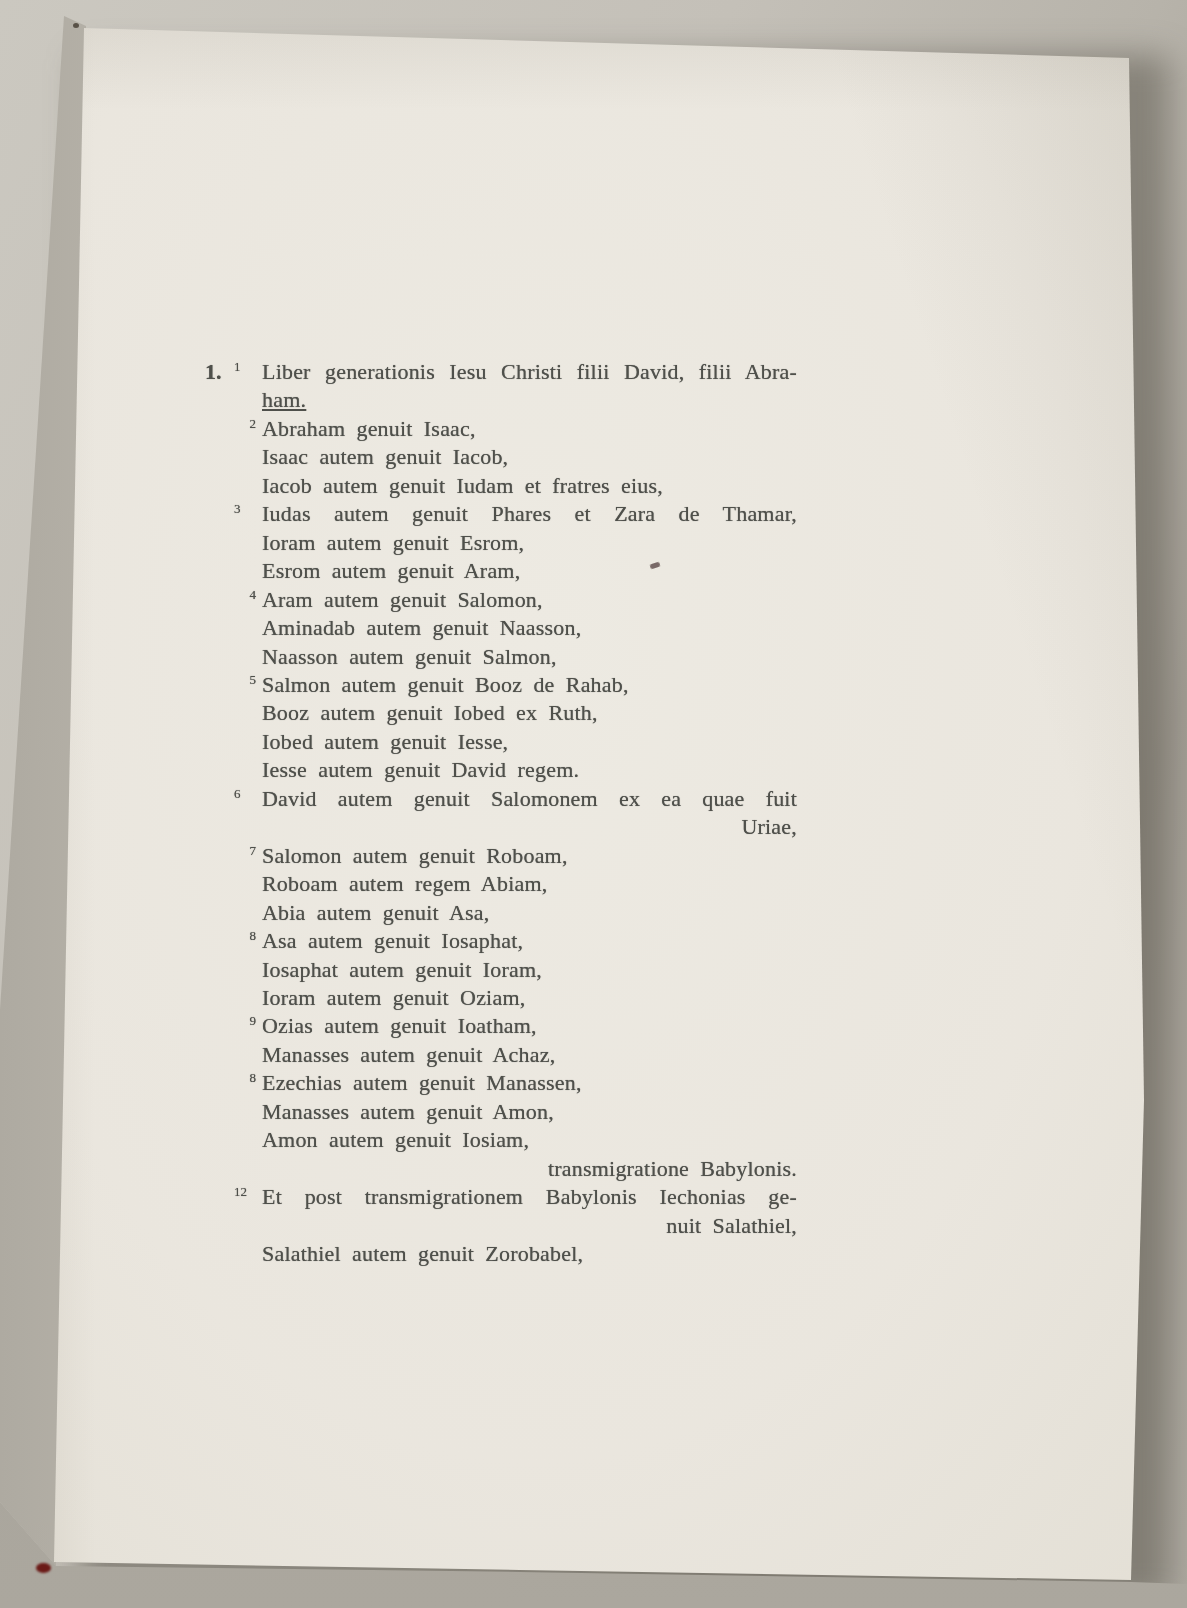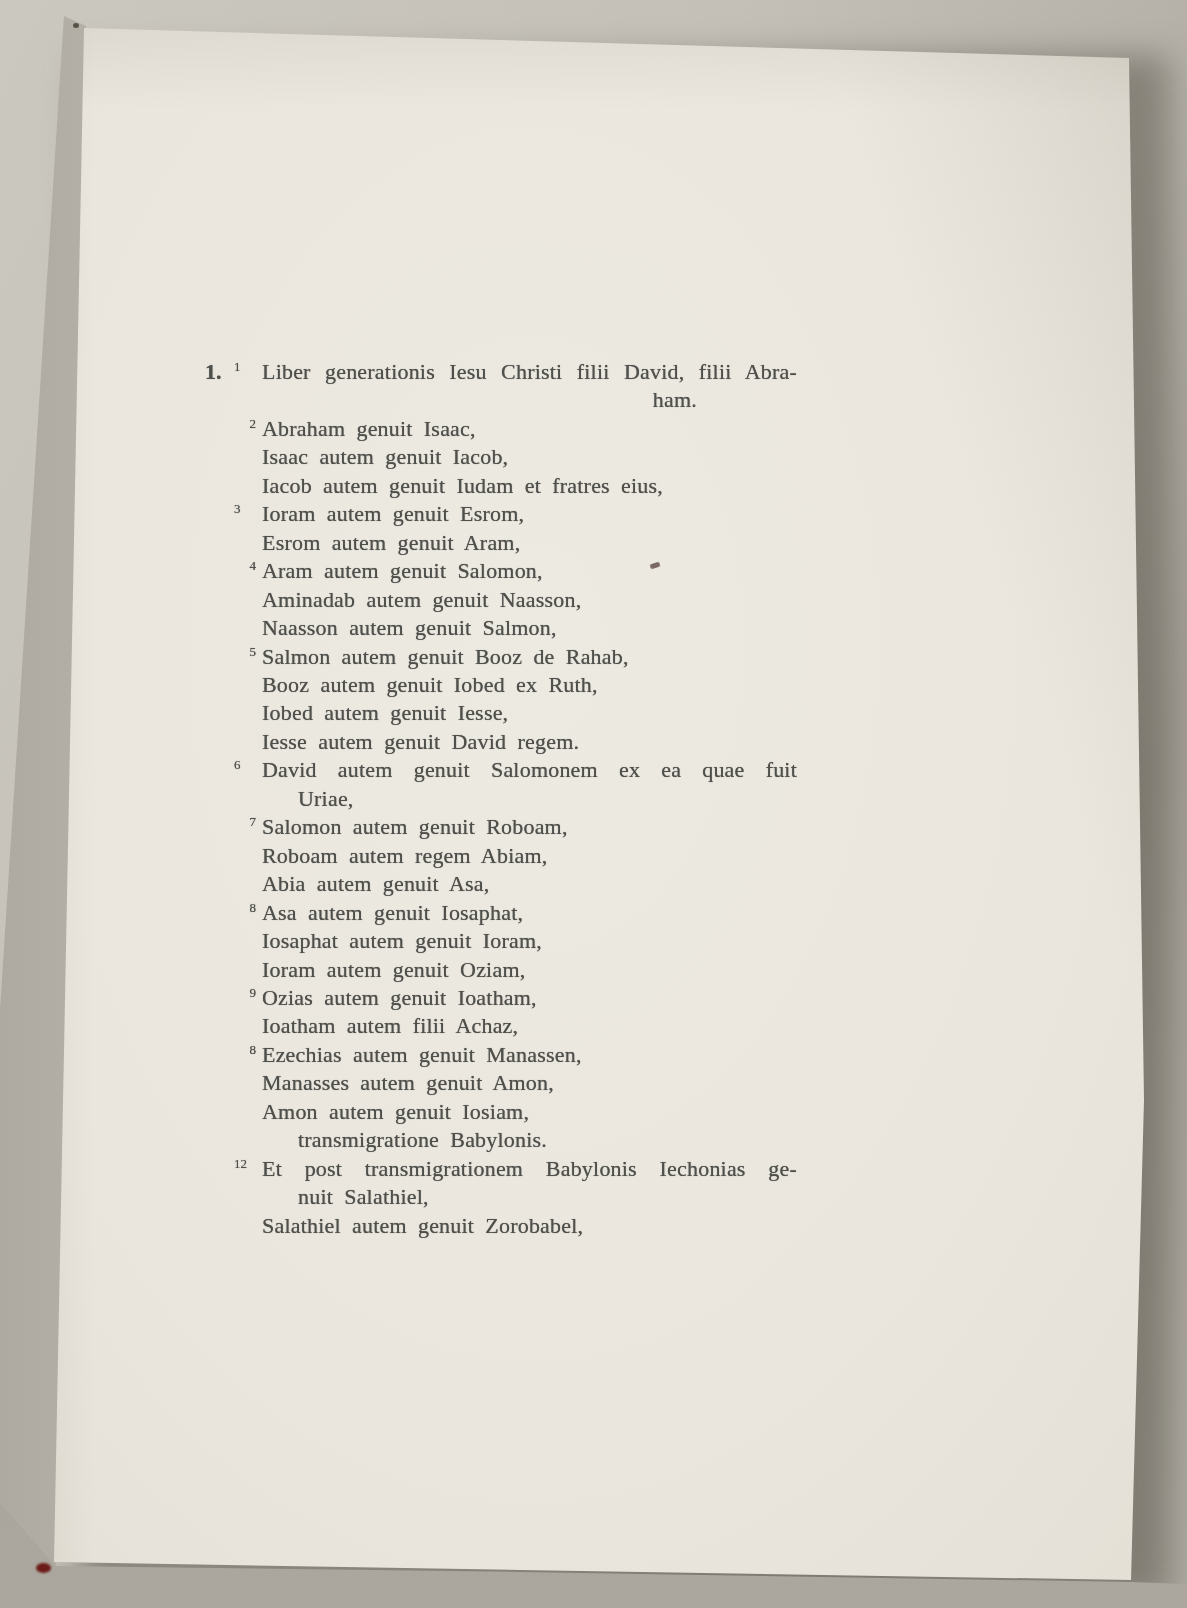--- a/index.html
+++ b/index.html
@@ -70,22 +70,22 @@
   .text-column{
     position:absolute;left:262px;top:358px;width:535px;
     font-size:22px;line-height:28.45px;
     color:var(--text-color);
     word-spacing:5.5px;letter-spacing:0.2px;
     text-shadow:0 0 0.8px rgba(79,80,75,0.85);
     filter:blur(0.25px);
   }
   .line{position:relative;white-space:nowrap;}
   .line.justify{white-space:normal;text-align:justify;text-align-last:justify;}
-  .line.center{white-space:normal;text-align:right;padding-right:100px;}
-  .line.indent{padding-left:36px;}
+  .line.center{white-space:normal;text-align:left;padding-right:100px;text-decoration:underline;}
+  .line.indent{padding-left:36px;text-align:right;}
   .verse{
     position:absolute;left:-28px;top:0;width:22px;
     text-align:right;font-size:13px;letter-spacing:0;word-spacing:0;
     transform:translateY(-5px);
   }
   .chapter{
     position:absolute;left:-57px;top:0;
     font-weight:bold;font-size:22px;letter-spacing:0;
   }
 </style>
@@ -99,40 +99,40 @@
   <div class="table-strip"></div>
   <div class="cover-dot"></div>
   <div class="top-speck"></div>
   <div class="ink-speck"></div>
   <div class="text-column">
       <div class="line justify"><span class="chapter">1.</span><span class="verse">1</span><span>Liber generationis Iesu Christi filii David, filii Abra-</span></div>
       <div class="line center"><span>ham.</span></div>
       <div class="line normal"><span class="verse">2</span><span>Abraham genuit Isaac,</span></div>
       <div class="line normal"><span>Isaac autem genuit Iacob,</span></div>
       <div class="line normal"><span>Iacob autem genuit Iudam et fratres eius,</span></div>
-      <div class="line justify"><span class="verse">3</span></div>
+      <div class="line justify"><span class="verse">3</span><span>Iudas autem genuit Phares et Zara de Thamar,</span></div>
       <div class="line normal"><span>Ioram autem genuit Esrom,</span></div>
       <div class="line normal"><span>Esrom autem genuit Aram,</span></div>
       <div class="line normal"><span class="verse">4</span><span>Aram autem genuit Salomon,</span></div>
       <div class="line normal"><span>Aminadab autem genuit Naasson,</span></div>
       <div class="line normal"><span>Naasson autem genuit Salmon,</span></div>
       <div class="line normal"><span class="verse">5</span><span>Salmon autem genuit Booz de Rahab,</span></div>
       <div class="line normal"><span>Booz autem genuit Iobed ex Ruth,</span></div>
       <div class="line normal"><span>Iobed autem genuit Iesse,</span></div>
       <div class="line normal"><span>Iesse autem genuit David regem.</span></div>
       <div class="line justify"><span class="verse">6</span><span>David autem genuit Salomonem ex ea quae fuit</span></div>
       <div class="line indent"><span>Uriae,</span></div>
       <div class="line normal"><span class="verse">7</span><span>Salomon autem genuit Roboam,</span></div>
       <div class="line normal"><span>Roboam autem regem Abiam,</span></div>
       <div class="line normal"><span>Abia autem genuit Asa,</span></div>
       <div class="line normal"><span class="verse">8</span><span>Asa autem genuit Iosaphat,</span></div>
       <div class="line normal"><span>Iosaphat autem genuit Ioram,</span></div>
       <div class="line normal"><span>Ioram autem genuit Oziam,</span></div>
       <div class="line normal"><span class="verse">9</span><span>Ozias autem genuit Ioatham,</span></div>
-      <div class="line normal"><span>Ioatham autem filii Achaz,</span></div>
+      <div class="line normal"><span>Manasses autem genuit Achaz,</span></div>
       <div class="line normal"><span class="verse">8</span><span>Ezechias autem genuit Manassen,</span></div>
       <div class="line normal"><span>Manasses autem genuit Amon,</span></div>
       <div class="line normal"><span>Amon autem genuit Iosiam,</span></div>
       <div class="line indent"><span>transmigratione Babylonis.</span></div>
       <div class="line justify"><span class="verse">12</span><span>Et post transmigrationem Babylonis Iechonias ge-</span></div>
       <div class="line indent"><span>nuit Salathiel,</span></div>
       <div class="line normal"><span>Salathiel autem genuit Zorobabel,</span></div>
     </div>
 </div>
 

